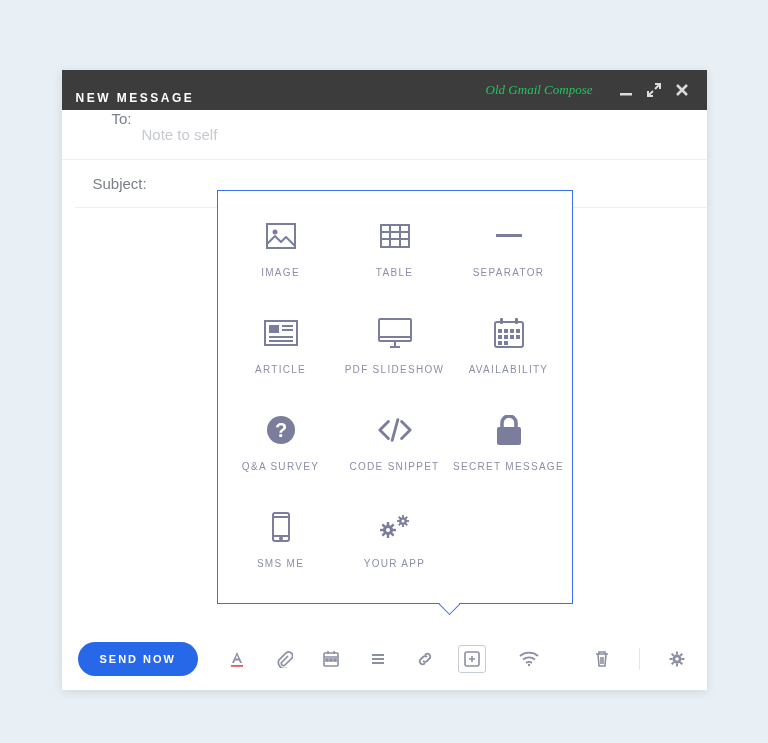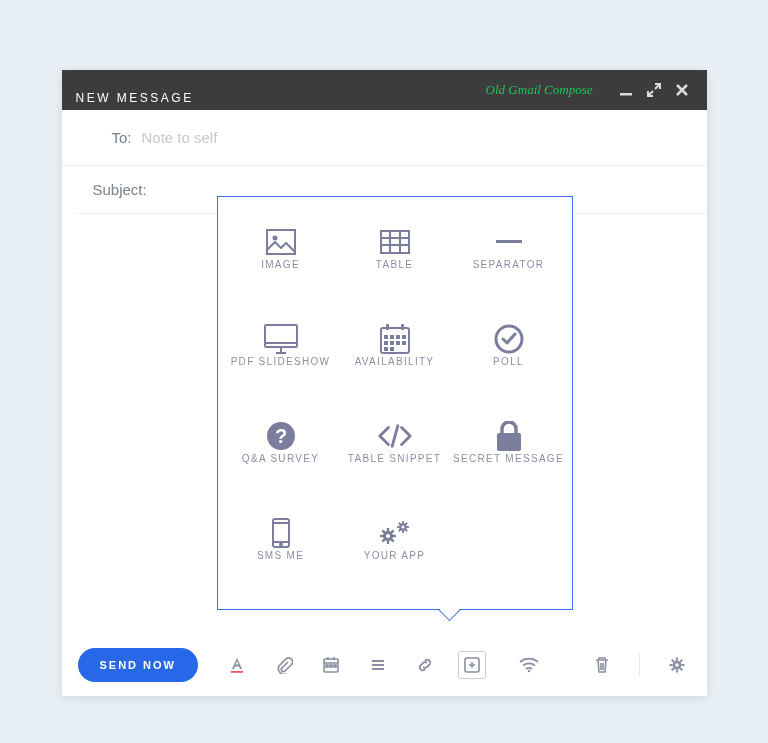--- a/index.html
+++ b/index.html
@@ -21,43 +21,42 @@
     background: #3c3c3c;
     height: 40px;
     display: flex;
     align-items: center;
     padding: 0 14px;
     color: #fff;
   }
   .titlebar .title {
     font-size: 12px;
     letter-spacing: 2.5px;
-    font-weight: 400;
+    font-weight: 700;
     margin-top: 16px;
   }
   .titlebar .spacer { flex: 1; }
   .titlebar .old-link {
     color: #22c55e;
     font-size: 13px;
     font-style: italic;
     font-family: Georgia, serif;
     margin-right: 16px;
     cursor: pointer;
   }
   .titlebar .win-btn {
     width: 22px; height: 22px;
     display: inline-flex; align-items: center; justify-content: center;
     cursor: pointer;
     color: #dcdcdc;
     margin-left: 6px;
   }
   .row-to {
     display: flex;
-    align-items: center;
-    height: 56px;
+    height: 50px;
     border-bottom: 1px solid #eceff2;
     padding: 0 18px;
   }
   .row-to .lbl {
     width: 62px;
     text-align: right;
     color: #7a818c;
     font-size: 15px;
     padding-right: 10px;
   }
@@ -109,20 +108,21 @@
     background: #fff;
     border-right: 1px solid #3a6ff2;
     border-bottom: 1px solid #3a6ff2;
     transform: rotate(45deg);
   }
   .tile {
     display: flex;
     flex-direction: column;
     align-items: center;
     justify-content: flex-start;
+    gap: 14px;
     cursor: pointer;
     padding-top: 10px;
   }
   .tile .ic {
     width: 34px; height: 34px;
     display: flex; align-items: center; justify-content: center;
     color: #7a7e9c;
   }
   .tile .lbl {
     font-size: 10px;
@@ -228,20 +228,30 @@
 
       <div class="tile">
         <span class="ic">
           <svg width="26" height="6" viewBox="0 0 26 6">
               <rect x="0" y="1" width="26" height="3" fill="currentColor"></rect>
             </svg>
         </span>
         <span class="lbl">SEPARATOR</span>
       </div>
 
+      <div class="tile">
+        <span class="ic">
+          <svg width="34" height="26" viewBox="0 0 34 26" fill="none" stroke="currentColor" stroke-width="2">
+              <rect x="1" y="1" width="32" height="24"></rect>
+              <rect x="5" y="5" width="10" height="8" fill="currentColor" stroke="none"></rect>
+              <path d="M18 6h11M18 10h11M5 17h24M5 21h24"></path>
+            </svg>
+        </span>
+        <span class="lbl">ARTICLE</span>
+      </div>
 
       <div class="tile">
         <span class="ic">
           <svg width="34" height="30" viewBox="0 0 34 30" fill="none" stroke="currentColor" stroke-width="2">
               <rect x="1" y="1" width="32" height="22" rx="1"></rect>
               <path d="M1 19h32"></path>
               <path d="M12 29h10M17 23v6"></path>
             </svg>
         </span>
         <span class="lbl">PDF SLIDESHOW</span>
@@ -261,47 +271,38 @@
               <rect x="10" y="17" width="4" height="4"></rect>
               <rect x="16" y="17" width="4" height="4"></rect>
               <rect x="22" y="17" width="4" height="4"></rect>
               <rect x="4" y="23" width="4" height="4"></rect>
               <rect x="10" y="23" width="4" height="4"></rect>
             </svg>
         </span>
         <span class="lbl">AVAILABILITY</span>
       </div>
 
-      <div class="tile">
-        <span class="ic">
-          <svg width="30" height="30" viewBox="0 0 30 30" fill="none" stroke="currentColor" stroke-width="3">
-              <circle cx="15" cy="15" r="13"></circle>
-              <path d="M9 15l4 4 8-9" stroke-linecap="round" stroke-linejoin="round"></path>
-            </svg>
-        </span>
-        <span class="lbl">POLL</span>
-      </div>
 
       <div class="tile">
         <span class="ic">
           <svg width="30" height="30" viewBox="0 0 30 30">
               <circle cx="15" cy="15" r="14" fill="currentColor"></circle>
               <text x="15" y="22" text-anchor="middle" font-size="20" font-weight="bold" fill="#fff" font-family="Arial">?</text>
             </svg>
         </span>
         <span class="lbl">Q&amp;A SURVEY</span>
       </div>
 
       <div class="tile">
         <span class="ic">
           <svg width="36" height="24" viewBox="0 0 36 24" fill="none" stroke="currentColor" stroke-width="3" stroke-linecap="round" stroke-linejoin="round">
               <path d="M11 3 2 12l9 9M25 3l9 9-9 9M21 1l-6 22"></path>
             </svg>
         </span>
-        <span class="lbl">TABLE SNIPPET</span>
+        <span class="lbl">CODE SNIPPET</span>
       </div>
 
       <div class="tile">
         <span class="ic">
           <svg width="24" height="30" viewBox="0 0 24 30" fill="currentColor">
               <rect x="0" y="12" width="24" height="18" rx="2"></rect>
               <path d="M5 12V8a7 7 0 0 1 14 0v4" fill="none" stroke="currentColor" stroke-width="3.5"></path>
             </svg>
         </span>
         <span class="lbl">SECRET MESSAGE</span>

